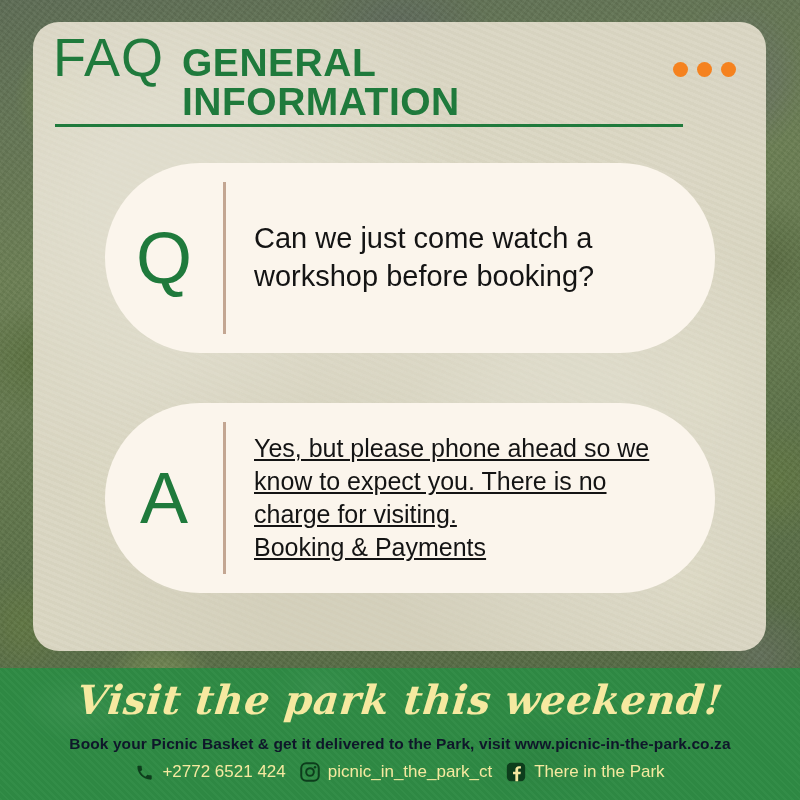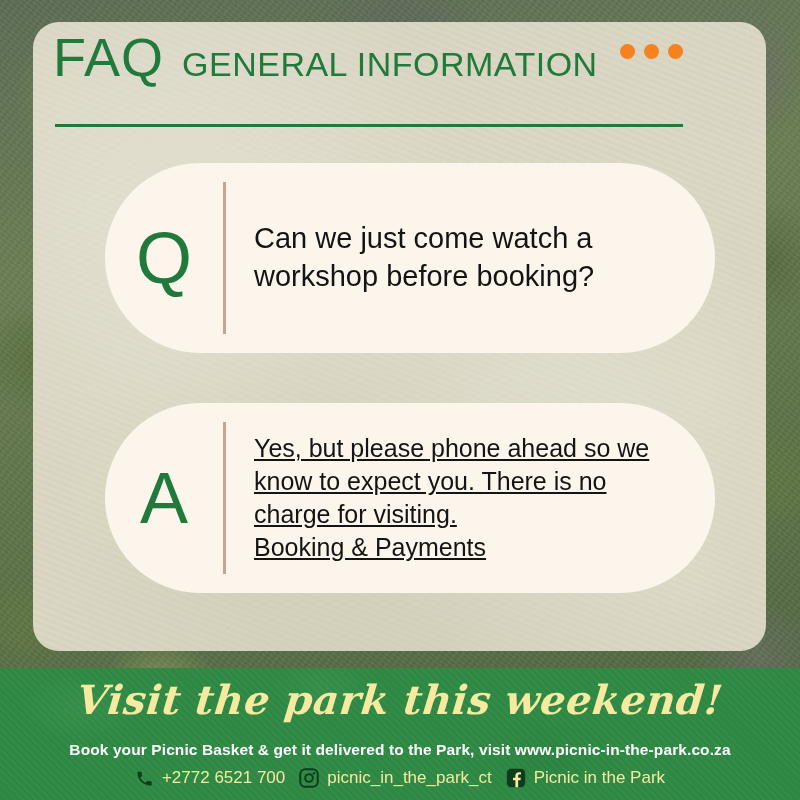--- a/index.html
+++ b/index.html
@@ -85,22 +85,22 @@
     align-items: baseline;
   }
   .faq-word {
     font-size: 54px;
     font-weight: 400;
     letter-spacing: 1px;
     color: #1f7a3c;
     line-height: 1;
   }
   .header-sub {
-    font-size: 34px;
-    font-weight: 400;
+    font-size: 39px;
+    font-weight: 700;
     letter-spacing: 0.5px;
     color: #1f7a3c;
     margin-left: 18px;
     line-height: 1;
   }
   .dots {
     display: flex;
     gap: 9px;
     margin-left: 22px;
     align-self: center;
@@ -200,23 +200,23 @@
     font-style: italic;
     font-weight: bold;
     font-size: 40px;
     color: #f6e9a0;
     letter-spacing: 0.5px;
     transform: skewX(-6deg);
   }
   .footer-line2 {
     position: relative;
     text-align: center;
-    margin-top: 18px;
+    margin-top: 12px;
     font-size: 15.5px;
-    color: #ffffff;
+    color: #0f172a;
     font-weight: bold;
     letter-spacing: 0.1px;
   }
   .footer-contacts {
     position: relative;
     margin-top: 9px;
     display: flex;
     align-items: center;
     justify-content: center;
     gap: 14px;
@@ -276,21 +276,21 @@
     <div class="footer-line2">Book your Picnic Basket &amp; get it delivered to the Park, visit www.picnic-in-the-park.co.za</div>
 
     <div class="footer-contacts">
 
       <div class="contact-item">
         <span class="ico">
           <svg width="19" height="19" viewBox="0 0 24 24">
               <path fill="#0d3d1c" d="M6.6 10.8c1.4 2.8 3.8 5.1 6.6 6.6l2.2-2.2c.3-.3.7-.4 1-.2 1.2.4 2.4.6 3.7.6.6 0 1 .4 1 1V20c0 .6-.4 1-1 1C10.3 21 3 13.7 3 4.5c0-.6.4-1 1-1H7.4c.6 0 1 .4 1 1 0 1.3.2 2.5.6 3.7.1.3 0 .7-.2 1l-2.2 1.6z"></path>
             </svg>
         </span>
-        <span class="label">+2772 6521 700</span>
+        <span class="label">+2772 6521 424</span>
       </div>
 
 
       <div class="contact-item">
         <span class="ico">
           <svg width="20" height="20" viewBox="0 0 24 24">
               <rect x="1.5" y="1.5" width="21" height="21" rx="6" fill="none" stroke="#0d3d1c" stroke-width="2.4"></rect>
               <circle cx="12" cy="12" r="4.6" fill="none" stroke="#0d3d1c" stroke-width="2.4"></circle>
               <circle cx="18" cy="6.2" r="1.5" fill="#0d3d1c"></circle>
             </svg>
@@ -298,19 +298,19 @@
         <span class="label underline">picnic_in_the_park_ct</span>
       </div>
 
       <div class="contact-item">
         <span class="ico">
           <svg width="20" height="20" viewBox="0 0 24 24">
               <rect x="1" y="1" width="22" height="22" rx="5" fill="#0d3d1c"></rect>
               <path d="M14.6 23v-8.2h2.8l.42-3.2h-3.22V9.5c0-.93.26-1.56 1.6-1.56h1.72V5.1c-.3-.04-1.32-.13-2.5-.13-2.48 0-4.18 1.5-4.18 4.27v2.36H8.4v3.2h2.84V23z" fill="#f6e9a0"></path>
             </svg>
         </span>
-        <span class="label underline">Picnic in the Park</span>
+        <span class="label underline">There in the Park</span>
       </div>
 
     </div>
   </div>
 
 </div>
 
 </body></html>

